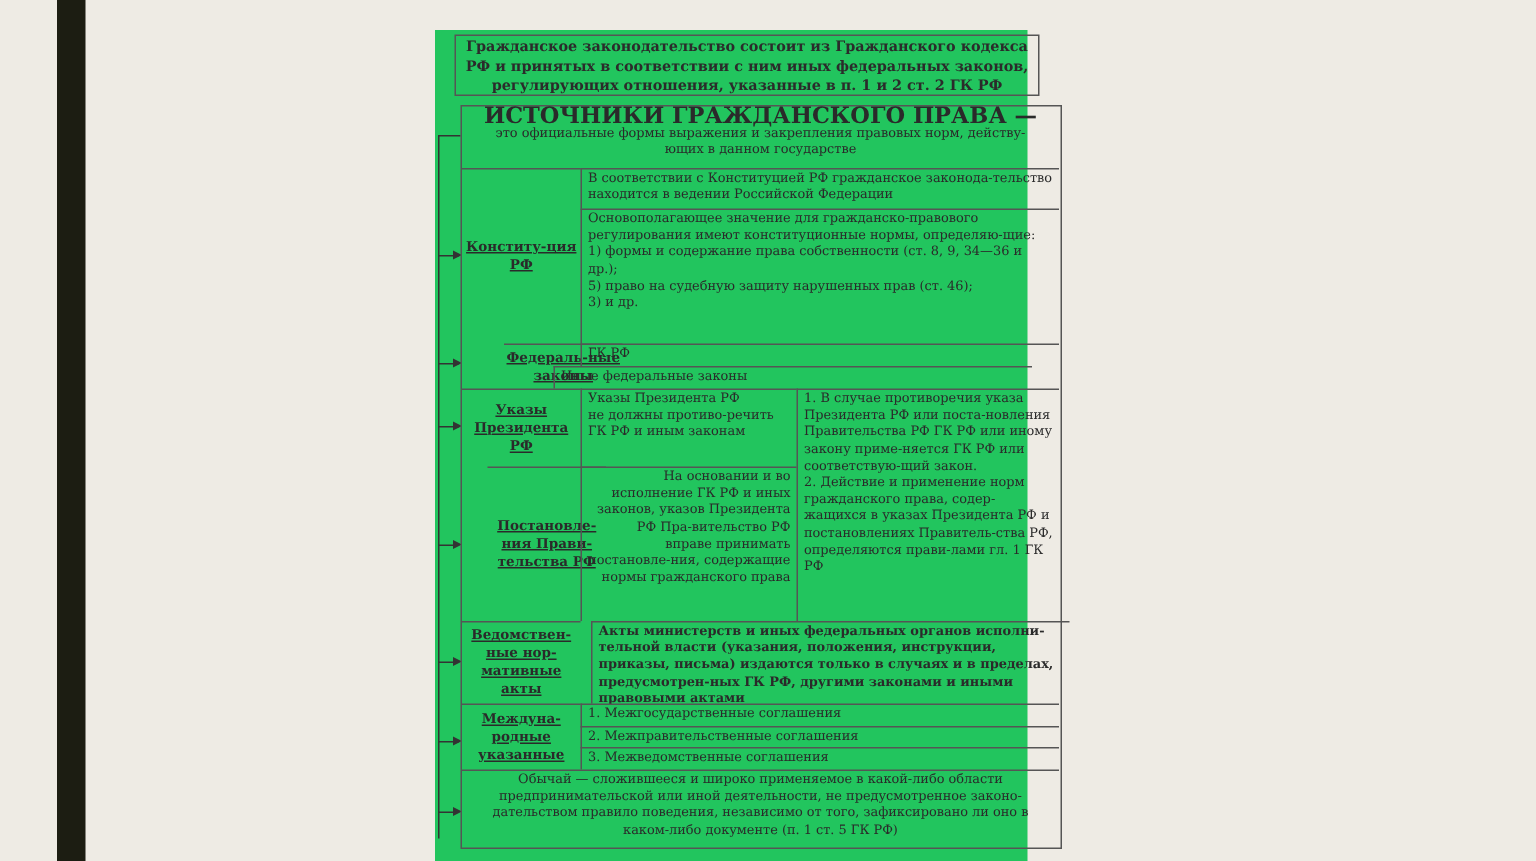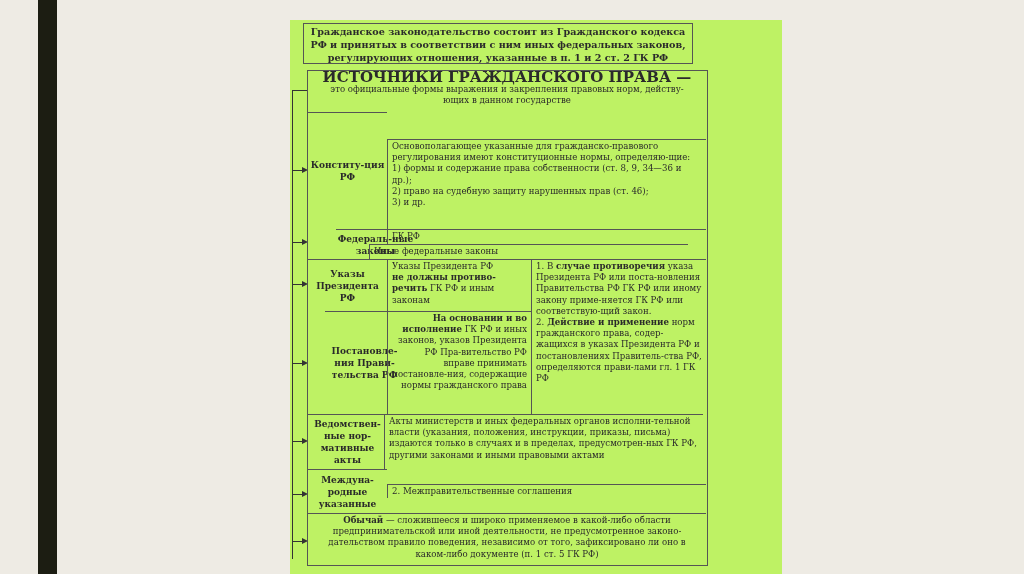--- a/index.html
+++ b/index.html
@@ -3,21 +3,21 @@
 <meta charset="utf-8">
 <style>
   html, body { margin:0; padding:0; }
   body {
     width:1024px; height:574px; overflow:hidden; position:relative;
     background:#eeebe4;
     font-family:"DejaVu Serif", "Liberation Serif", serif;
     color:#2a2a2a;
   }
   .side-bar { position:absolute; left:38px; top:0; width:19px; height:574px; background:#1c1d12; }
-  .page { position:absolute; left:290px; top:20px; width:492px; height:554px; background:#bef264; }
+  .page { position:absolute; left:290px; top:20px; width:395px; height:554px; background:#22c55e; }
 
   .top-box {
     position:absolute; left:13px; top:3px; width:390px; height:41px;
     border:1.5px solid #555; box-sizing:border-box;
     font-size:9.6px; font-weight:bold; text-align:center; line-height:13px;
     padding-top:1px; color:#2b2b2b;
   }
 
   .bracket-v { position:absolute; left:2px; top:70px; width:0; height:469px; border-left:1.2px solid #333; }
   .bracket-h { position:absolute; left:2px; height:0; border-top:1.2px solid #333; }
@@ -28,23 +28,23 @@
   }
 
   .tbl {
     position:absolute; left:17px; top:50px; width:401px; height:496px;
     border:1.5px solid #555; box-sizing:border-box;
     font-size:8.6px; line-height:11.2px;
   }
   .cell { position:absolute; box-sizing:border-box; }
   .bt { border-top:1.2px solid #555; }
   .bl { border-left:1.2px solid #555; }
-  .lab { font-weight:bold; text-align:center; display:flex; align-items:center; justify-content:flex-start; font-size:9px; line-height:12px; }
+  .lab { font-weight:bold; text-align:center; display:flex; align-items:center; justify-content:flex-start; font-size:9px; line-height:12px;text-decoration:underline; }
   .txt { padding:1px 4px; }
-  b { font-weight:bold;margin-top:37px; }
+  b { font-weight:normal;margin-top:37px; }
   .hdr { text-align:center; font-size:8.6px; line-height:11.5px; padding-top:1px; }
   .hdr .t { font-weight:bold; font-size:15px; }
   .li { padding-left:4px; }
 </style>
 </head>
 <body>
 
 <div class="side-bar"></div>
 
 <div class="page">
@@ -67,24 +67,25 @@
 
     <div class="cell hdr" style="left:0;top:0;width:398px;height:41px;">
       <div class="t">ИСТОЧНИКИ ГРАЖДАНСКОГО ПРАВА —</div>
       <div>это официальные формы выражения и закрепления правовых норм, действу-</div>
       <div>ющих в данном государстве</div>
     </div>
 
     <div class="cell lab bt" style="left:0;top:41px;width:79px;height:117px;">
       <span>Конститу-ция РФ</span>
     </div>
+    <div class="cell txt bt bl" style="left:79px;top:41px;width:319px;height:27px;">В соответствии с Конституцией РФ гражданское законода-тельство находится в ведении Российской Федерации</div>
     <div class="cell txt bt bl" style="left:79px;top:68px;width:319px;height:90px;">
-      <div>Основополагающее указанные для гражданско-правового регулирования имеют конституционные нормы, определяю-щие:</div>
+      <div>Основополагающее значение для гражданско-правового регулирования имеют конституционные нормы, определяю-щие:</div>
       <div>1)  формы и содержание права собственности (ст. 8, 9, 34—36 и др.);</div>
-      <div>2)  право на судебную защиту нарушенных прав (ст. 46);</div>
+      <div>5)  право на судебную защиту нарушенных прав (ст. 46);</div>
       <div>3)  и др.</div>
     </div>
 
     <div class="cell lab bt" style="left:0;top:158px;width:79px;height:30px;margin-left:28px;">
       <span>Федераль-ные законы</span>
     </div>
     <div class="cell txt bt bl" style="left:79px;top:158px;width:319px;height:15px;">ГК РФ</div>
     <div class="cell txt bt bl" style="left:61px;top:173px;width:319px;height:15px;">Иные федеральные законы</div>
 
     <div class="cell lab bt" style="left:0;top:188px;width:79px;height:52px;">
@@ -103,24 +104,26 @@
     <div class="cell lab bt" style="left:0;top:240px;width:79px;height:103px;margin-left:17px;">
       <span>Постановле-ния Прави-тельства РФ</span>
     </div>
     <div class="cell txt bt bl" style="left:79px;top:240px;width:144px;height:103px;text-align:right;">
       <b>На основании и во исполнение</b><span> ГК РФ и иных законов, указов Президента РФ Пра-вительство РФ вправе принимать постановле-ния, содержащие нормы гражданского права</span>
     </div>
 
     <div class="cell lab bt" style="left:0;top:343px;width:79px;height:55px;">
       <span>Ведомствен-ные нор-мативные акты</span>
     </div>
-    <div class="cell txt bt bl" style="left:76px;top:343px;width:319px;height:55px;">Акты министерств и иных федеральных органов исполни-тельной власти (указания, положения, инструкции, приказы, письма) издаются только в случаях и в пределах, предусмотрен-ных ГК РФ, другими законами и иными правовыми актами</div>
+    <div class="cell txt bt bl" style="left:86px;top:343px;width:319px;height:55px;font-weight:bold;">Акты министерств и иных федеральных органов исполни-тельной власти (указания, положения, инструкции, приказы, письма) издаются только в случаях и в пределах, предусмотрен-ных ГК РФ, другими законами и иными правовыми актами</div>
 
     <div class="cell lab bt" style="left:0;top:398px;width:79px;height:44px;">
       <span>Междуна-родные указанные</span>
     </div>
+    <div class="cell txt li bt bl" style="left:79px;top:398px;width:319px;height:15px;">1.   Межгосударственные соглашения</div>
     <div class="cell txt li bt bl" style="left:79px;top:413px;width:319px;height:14px;">2.   Межправительственные соглашения</div>
+    <div class="cell txt li bt bl" style="left:79px;top:427px;width:319px;height:15px;">3.   Межведомственные соглашения</div>
 
     <div class="cell txt bt" style="left:0;top:442px;width:398px;height:51px;padding-left:4px;text-align:center;">
       <b>Обычай</b><span> — сложившееся и широко применяемое в какой-либо области предпринимательской или иной деятельности, не предусмотренное законо-дательством правило поведения, независимо от того, зафиксировано ли оно в каком-либо документе (п. 1 ст. 5 ГК РФ)</span>
     </div>
   </div>
 </div>
 
 </body></html>

